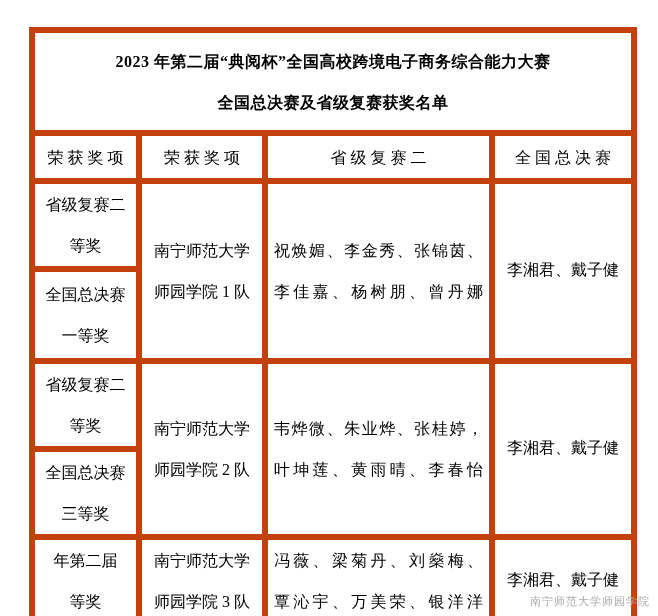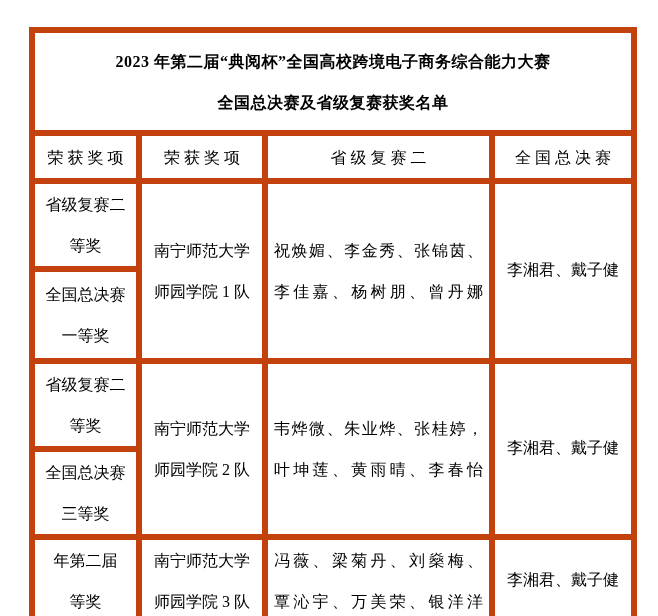--- a/index.html
+++ b/index.html
@@ -129,13 +129,14 @@
 等奖</td>
         <td class="team-cell">南宁师范大学
 师园学院 3 队</td>
         <td class="members-cell">冯薇、梁菊丹、刘燊梅、
 覃沁宇、万美荣、银洋洋</td>
         <td class="teachers-cell">李湘君、戴子健</td>
       </tr>
     </tbody>
   </table>
 
+  <div class="watermark">南宁师范大学师园学院</div>
 </div>
 
 </body></html>

